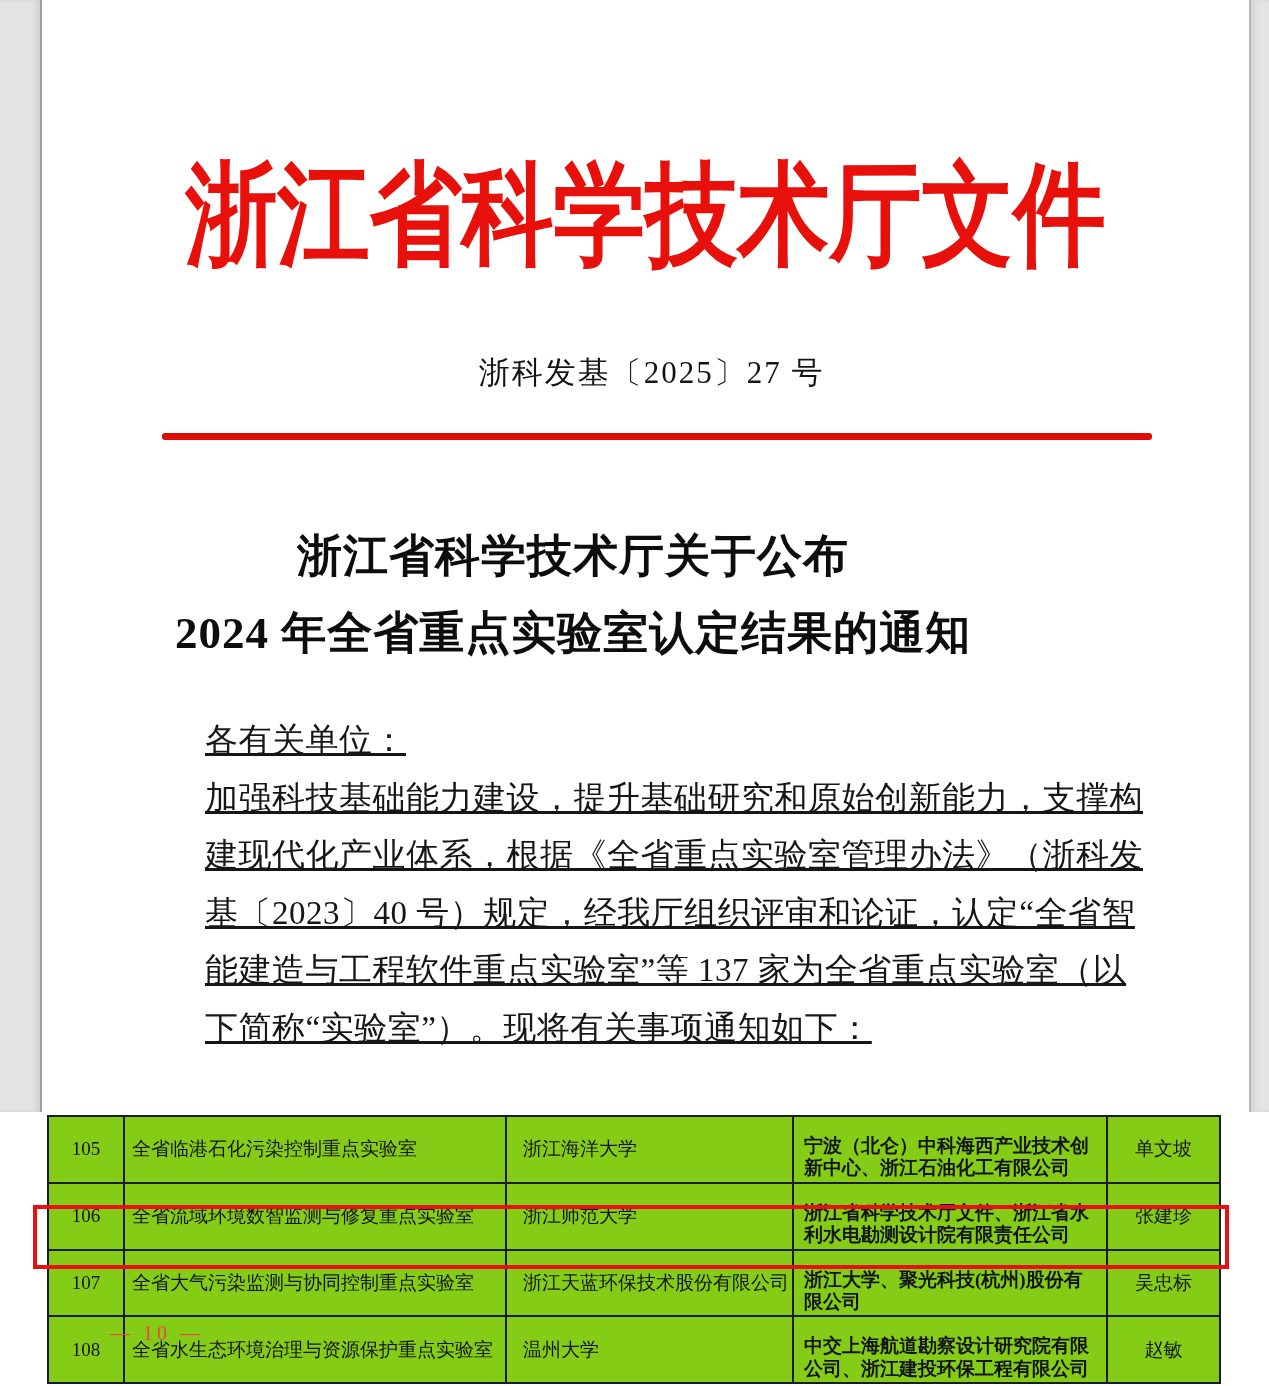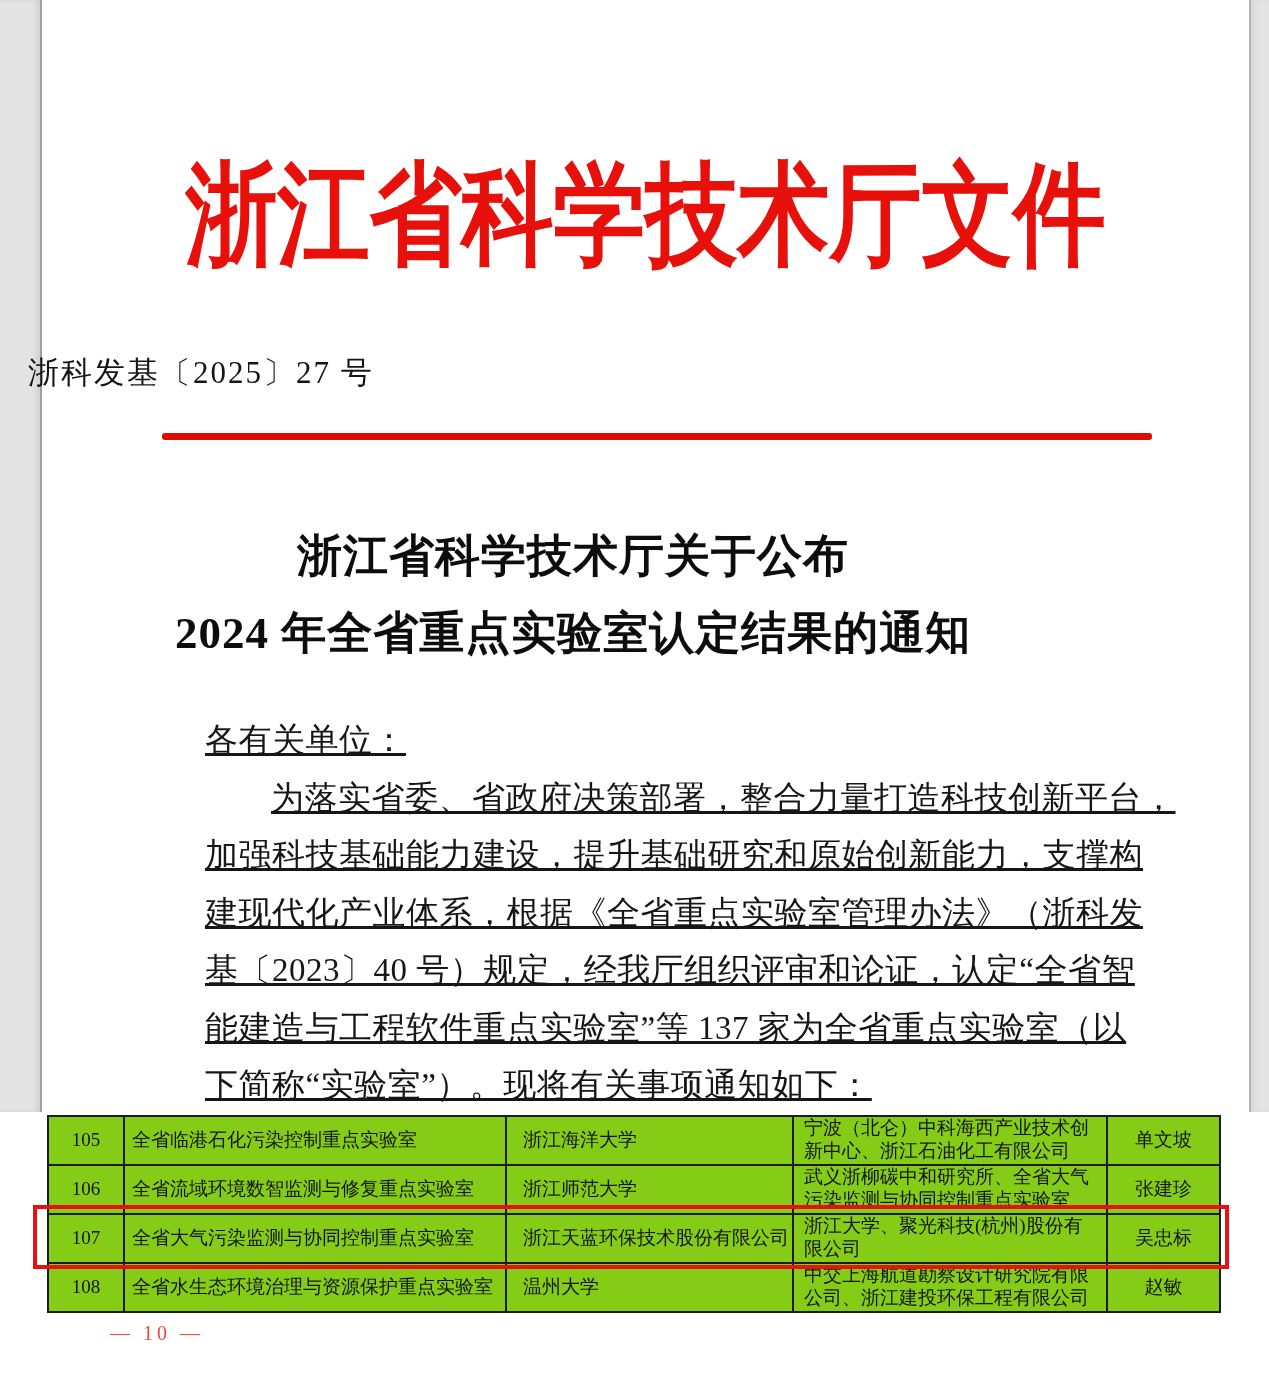--- a/index.html
+++ b/index.html
@@ -40,21 +40,22 @@
     font-weight: 900;
     color: #e8100a;
     letter-spacing: 0px;
     transform: scaleY(1.22);
     transform-origin: top center;
     white-space: nowrap;
   }
 
   .doc-number {
     position: absolute;
-    top: 352px; left: 28px; width: 1207px;
+    top: 352px; left: 48px; width: 1207px;
+    text-align: center;
     font-size: 31px;
     color: #141414;
     letter-spacing: 2px;
   }
 
   .red-rule {
     position: absolute;
     top: 433px; left: 162px;
     width: 990px; height: 7px;
     background: #dc0c00;
@@ -97,21 +98,21 @@
     border: 2px solid #1c1c1c;
     height: 49px;
     vertical-align: middle;
     font-size: 19px;
     color: #141414;
     line-height: 1.18;
   }
   td.c-no       { width: 76px;  text-align: center; font-size: 20px; }
   td.c-lab      { width: 382px; padding-left: 7px; font-size: 18.5px; white-space: nowrap; }
   td.c-host     { width: 287px; padding-left: 16px; font-size: 18.5px; white-space: nowrap; }
-  td.c-partners { width: 314px; padding: 0 6px 2px 10px; font-size: 18.5px; }
+  td.c-partners { width: 314px; padding: 18px 6px 2px 10px; font-size: 18.5px; font-weight: bold; }
   td.c-director { width: 113px; text-align: center; font-size: 20px; }
 
   .highlight-box {
     position: absolute;
     top: 1205px; left: 33px;
     width: 1196px; height: 64px;
     border: 4px solid #e81010;
     pointer-events: none;
   }
 
@@ -139,42 +140,41 @@
 
   <div class="red-rule"></div>
 
   <div class="notice-title">
     <div>浙江省科学技术厅关于公布</div>
     <div>2024 年全省重点实验室认定结果的通知</div>
   </div>
 
   <div class="body-block">
     <div class="body-line">各有关单位：</div>
-    <div class="body-line indent">为落实省委、省政府决策部署，整合力量打造科技创新平台，</div>
     <div class="body-line">加强科技基础能力建设，提升基础研究和原始创新能力，支撑构</div>
     <div class="body-line">建现代化产业体系，根据《全省重点实验室管理办法》（浙科发</div>
     <div class="body-line">基〔2023〕40 号）规定，经我厅组织评审和论证，认定“全省智</div>
     <div class="body-line">能建造与工程软件重点实验室”等 137 家为全省重点实验室（以</div>
     <div class="body-line">下简称“实验室”）。现将有关事项通知如下：</div>
   </div>
 
   <table class="results">
     <tbody>
       <tr>
         <td class="c-no">105</td>
         <td class="c-lab">全省临港石化污染控制重点实验室</td>
         <td class="c-host">浙江海洋大学</td>
         <td class="c-partners">宁波（北仑）中科海西产业技术创新中心、浙江石油化工有限公司</td>
         <td class="c-director">单文坡</td>
       </tr>
       <tr>
         <td class="c-no">106</td>
         <td class="c-lab">全省流域环境数智监测与修复重点实验室</td>
         <td class="c-host">浙江师范大学</td>
-        <td class="c-partners">武义浙柳碳中和研究所、全省大气污染监测与协同控制重点实验室</td>
+        <td class="c-partners">浙江省科学技术厅文件、浙江省水利水电勘测设计院有限责任公司</td>
         <td class="c-director">张建珍</td>
       </tr>
       <tr>
         <td class="c-no">107</td>
         <td class="c-lab">全省大气污染监测与协同控制重点实验室</td>
         <td class="c-host">浙江天蓝环保技术股份有限公司</td>
         <td class="c-partners">浙江大学、聚光科技(杭州)股份有限公司</td>
         <td class="c-director">吴忠标</td>
       </tr>
       <tr>

